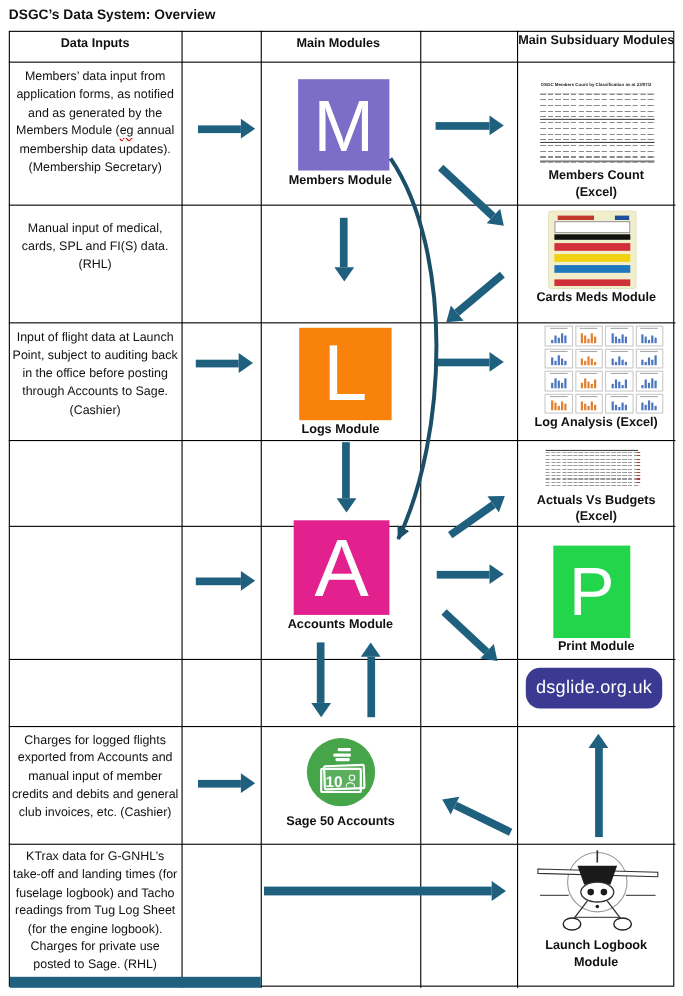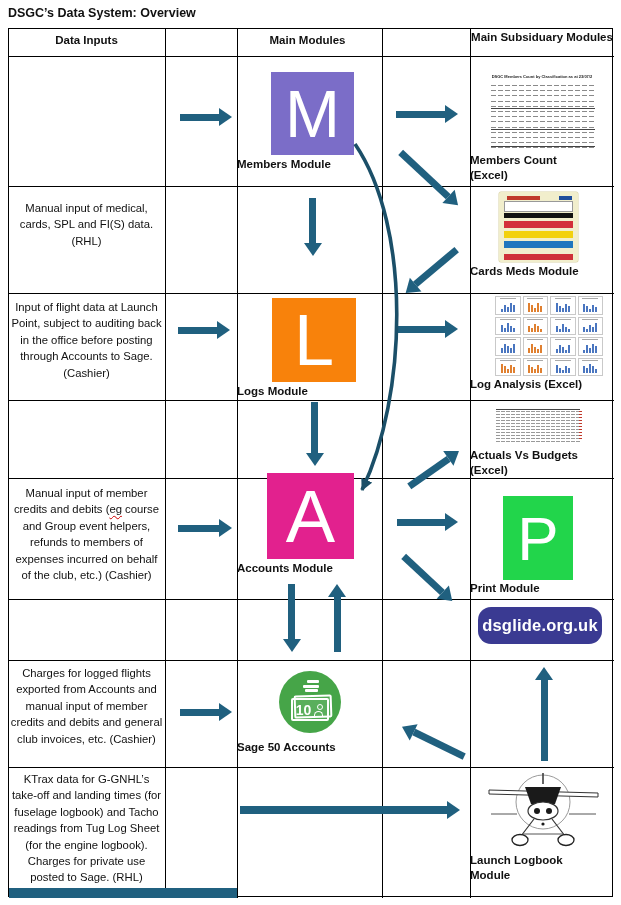--- a/index.html
+++ b/index.html
@@ -7,31 +7,31 @@
     font-family:"Liberation Sans","DejaVu Sans",sans-serif;color:#111;overflow:hidden;}
   .title{position:absolute;left:8px;top:6px;font-size:12.5px;font-weight:700;}
   
   .frame{position:absolute;left:8px;top:28px;width:603px;height:867px;border:1.5px solid #000;}
   .vl{position:absolute;top:28px;height:870px;width:1px;background:#000;}
   .hl{position:absolute;left:8px;width:606px;height:1px;background:#000;}
   
   .hdr{position:absolute;font-size:11.5px;font-weight:700;text-align:center;line-height:13px;}
   .cell{position:absolute;left:10px;width:153px;font-size:11.3px;line-height:16.4px;text-align:center;}
   .misspell{text-decoration:underline wavy #cc0000 1px;text-underline-offset:2px;}
-  .lbl{position:absolute;font-size:11.5px;font-weight:700;text-align:left;line-height:15px;}
+  .lbl{position:absolute;font-size:11.5px;font-weight:700;text-align:center;line-height:15px;}
   
   .arw{position:absolute;height:18px;display:flex;align-items:center;transform-origin:0 50%;}
   .arw .sh{height:7px;background:#20607F;flex:1;}
   .arw .hd{width:0;height:0;border-top:9px solid transparent;border-bottom:9px solid transparent;border-left:13px solid #20607F;}
   .arw.thick .sh{height:8px;}
   
   .sq{position:absolute;display:flex;align-items:center;justify-content:center;color:#fff;}
   
   .pill{position:absolute;left:478px;top:607px;width:124px;height:37px;background:#3A3A92;border-radius:13px;
-    color:#fff;font-weight:700;font-size:16.5px;display:flex;align-items:center;justify-content:center;letter-spacing:.2px;text-align:right;}
+    color:#fff;font-weight:400;font-size:16.5px;display:flex;align-items:center;justify-content:center;letter-spacing:.2px;text-align:right;}
   
   .sheet{position:absolute;background:#fff;}
   .sheet .ttl{position:absolute;left:5%;top:4%;width:88%;font-size:4px;font-weight:700;color:#222;white-space:nowrap;overflow:hidden;}
   .sheet .rows{position:absolute;left:4%;right:4%;top:17%;bottom:4%;
     background:repeating-linear-gradient(to right,transparent 0 5px,#fff 5px 7px),
                repeating-linear-gradient(to bottom,#8a8a8a 0 1px,transparent 1px 5.2px);}
   .sheet .sep{position:absolute;left:4%;right:4%;height:1px;background:#444;}
   .dense .rows{top:10%;bottom:8%;
     background:repeating-linear-gradient(to right,transparent 0 4px,#fff 4px 5px),
                repeating-linear-gradient(to bottom,#999 0 1px,transparent 1px 3px);}
@@ -90,23 +90,23 @@
   <div class="hl" style="top:400px"></div>
   <div class="hl" style="top:478px"></div>
   <div class="hl" style="top:599px"></div>
   <div class="hl" style="top:660px"></div>
   <div class="hl" style="top:767px"></div>
 
   <div class="hdr" style="left:8px;top:34px;width:157px">Data Inputs</div>
   <div class="hdr" style="left:235px;top:34px;width:145px">Main Modules</div>
   <div class="hdr" style="left:470px;top:31px;width:144px">Main Subsiduary Modules</div>
 
+  <div class="cell" style="top:62px"><span>Members’ data input from application forms, as notified and as generated by the Members Module (</span><span class="misspell">eg</span><span> annual membership data updates). (Membership Secretary)</span></div>
   <div class="cell" style="top:200px">Manual input of medical, cards, SPL and FI(S) data. (RHL)</div>
   <div class="cell" style="top:299px">Input of flight data at Launch Point, subject to auditing back in the office before posting through Accounts to Sage. (Cashier)</div>
-  <div class="cell" style="top:485px"><span>Manual input of member credits and debits (</span><span class="misspell">eg</span><span> course and Group event helpers, refunds to members of expenses incurred on behalf of the club, etc.) (Cashier)</span></div>
   <div class="cell" style="top:771px">KTrax data for G-GNHL’s take-off and landing times (for fuselage logbook) and Tacho readings from Tug Log Sheet (for the engine logbook). Charges for private use posted to Sage. (RHL)</div>
   <div class="cell" style="top:665px">Charges for logged flights exported from Accounts and manual input of member credits and debits and general club invoices, etc. (Cashier)</div>
 
   <div class="sq" style="left:271px;top:72px;width:83px;height:83px;background:#7B6DC8;font-size:66px">M</div>
   <div class="lbl" style="left:237px;top:157px;width:145px">Members Module</div>
 
   <div class="sq" style="left:272px;top:298px;width:84px;height:84px;background:#F8820B;font-size:72px">L</div>
   <div class="lbl" style="left:237px;top:384px;width:145px">Logs Module</div>
 
   <div class="sq" style="left:267px;top:473px;width:87px;height:86px;background:#E2218E;font-size:74px">A</div>

